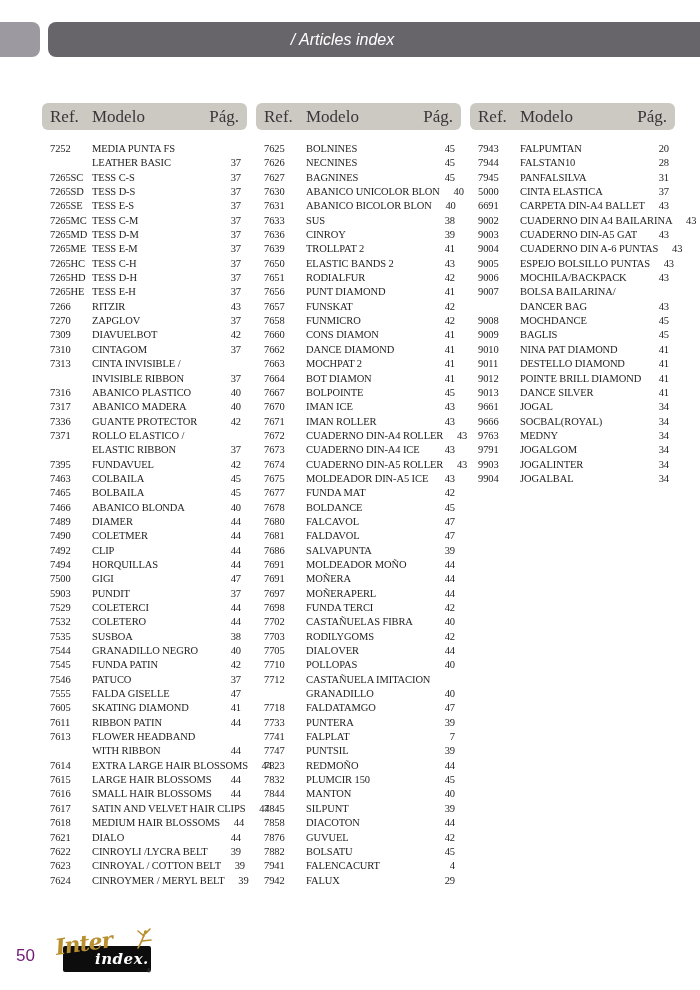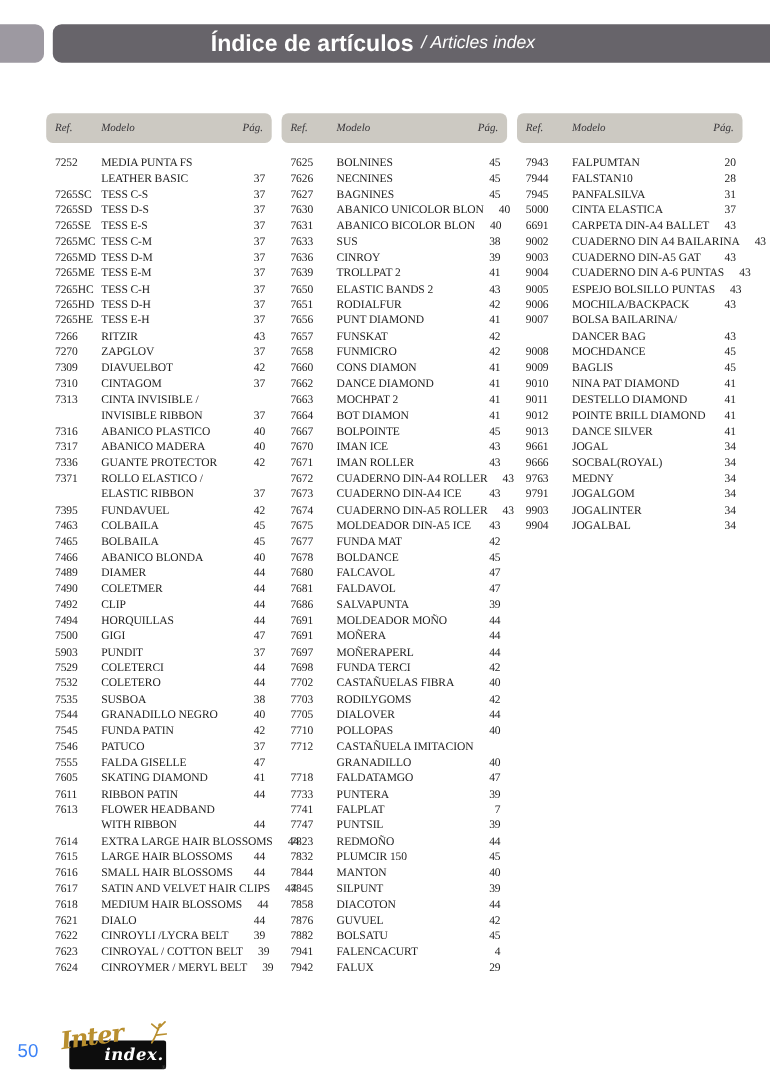--- a/index.html
+++ b/index.html
@@ -26,35 +26,35 @@
   
   .columns {
     position:absolute; left:42px; top:103px; width:633px;
     display:flex; gap:9px;
   }
   .column { width:205px; box-sizing:border-box; }
   .col-header {
     height:27px; background:#ccc9c2; border-radius:6px;
     display:flex; align-items:center;
     padding:0 8px 0 8px; box-sizing:border-box;
-    font-size:10px; color:#38363a;font-style:italic;
+    font-size:17px; color:#38363a;
   }
   .col-header .ref, .row .ref { width:42px; flex:0 0 42px; }
   .col-header .model, .row .model { flex:1 1 auto; white-space:nowrap; }
   .col-header .pg, .row .pg { flex:0 0 24px; text-align:right; }
   .rows { margin-top:12px; padding:0 6px 0 8px; }
   .row {
     display:flex; height:14.35px; line-height:14.35px;
     font-size:10.5px; color:#1e1e1e; letter-spacing:-0.1px;
   }
   
   .page-number {
     position:absolute; left:16px; top:946px;
     font-family:"Liberation Sans", sans-serif;
-    font-size:17px; color:#3b82f6;
+    font-size:17px; color:#701a75;
   }
   .logo { position:absolute; left:55px; top:930px; width:105px; height:50px; }
   .logo-box {
     position:absolute; left:8px; top:16px; width:88px; height:26px;
     background:#0d0d0d; border-radius:2px;
   }
   .logo-inter {
     position:absolute; left:0px; top:0px;
     font-family:"DejaVu Serif", serif; font-style:italic; font-weight:bold;
     font-size:22px; color:#b98f2f; transform:rotate(-8deg);
@@ -69,21 +69,20 @@
     position:absolute; left:92px; top:38px;
     font-size:5px; color:#555555; font-family:"Liberation Sans", sans-serif;
   }
   .dancer { position:absolute; left:78px; top:-2px; }
 </style>
 </head>
 <body>
 
 <div class="header-tab"></div>
 <div class="header-bar">
-  <span class="t-bold">Índice de artículos</span>
   <span class="t-ital">/ Articles index</span>
 </div>
 
 <div class="columns">
   <div class="column">
     <div class="col-header">
       <span class="ref">Ref.</span>
       <span class="model">Modelo</span>
       <span class="pg">Pág.</span>
     </div>

